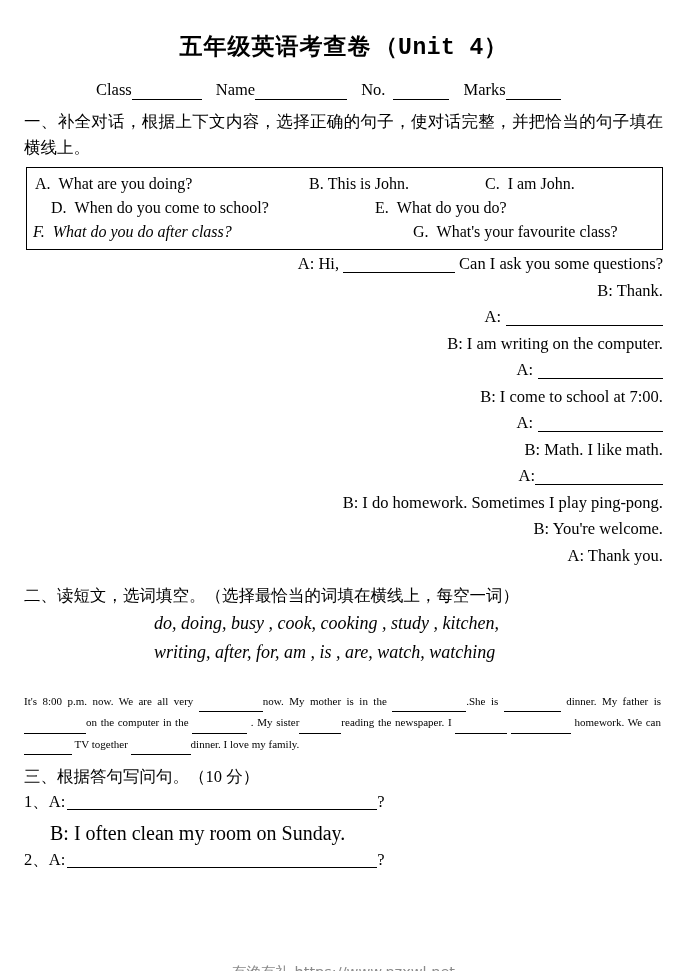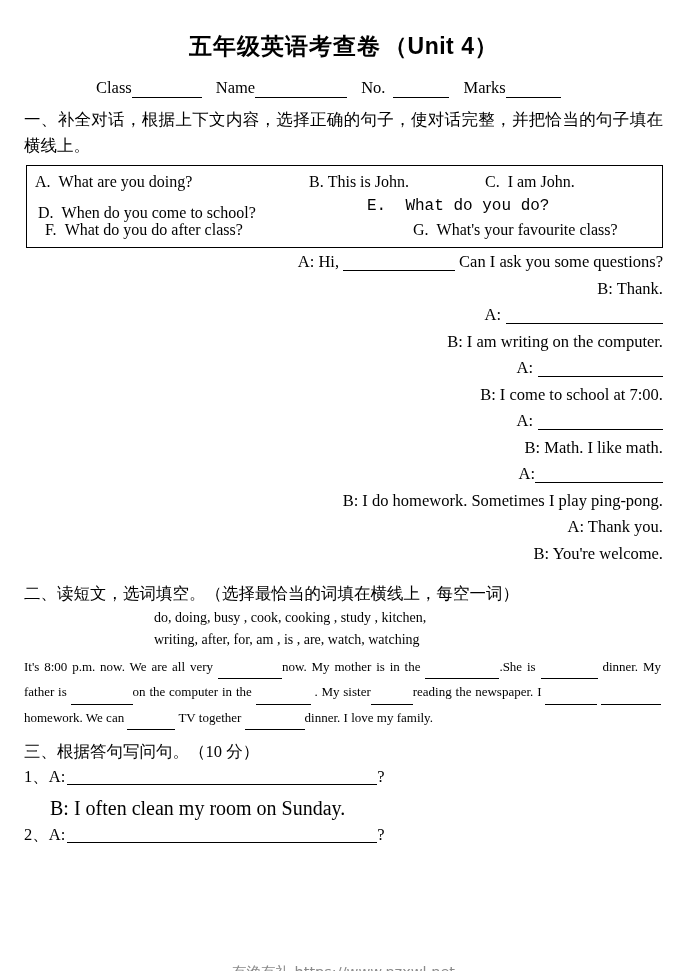--- a/index.html
+++ b/index.html
@@ -33,21 +33,21 @@
     margin-top: 33px;
     line-height: 1.2;
     white-space: nowrap;
   }
   .title .cn {
     font-family: "DejaVu Sans", "Liberation Sans", sans-serif;
     font-weight: bold;
     letter-spacing: 1px;
   }
   .title .en {
-    font-family: Liberation Sans, sans-serif;
+    font-family: Liberation Mono, monospace;
     font-weight: bold;
     margin-left: 3px;
   }
 
   
   .header-fields {
     margin-top: 16px;
     font-size: 16.5px;
     padding-left: 72px;
     white-space: nowrap;
@@ -116,33 +116,34 @@
     height: 14px;
   }
   .b1 { width: 112px; margin-left: 4px; margin-right: 4px;}
   .b2 { width: 157px; margin-left: 5px; }
   .b3 { width: 125px; margin-left: 5px; }
   .b4 { width: 125px; margin-left: 5px; }
   .b5 { width: 128px; margin-left: 0px; }
 
   
   .wordbank {
-    font-size: 14px;
+    font-size: 18px;
     line-height: 1.62;
     padding-left: 130px;
     white-space: nowrap;
+    font-style: italic;
   }
 
   
   .cloze {
-    font-size: 13px;
+    font-size: 11px;
     line-height: 1.95;
     text-align: justify;
     text-align-last: left;
-    margin-top: 2px;
+    margin-top: 24px;
     width: 637px;
   }
   .cloze .bk {
     display: inline-block;
     border-bottom: 1px solid #000;
     vertical-align: bottom;
     height: 14px;
   }
   .k1 { width: 64px; }
   .k2 { width: 74px; }
@@ -207,42 +208,42 @@
 
   <div class="sec-heading">一、补全对话，根据上下文内容，选择正确的句子，使对话完整，并把恰当的句子填在横线上。</div>
 
   <div class="options-box">
     <div class="opt-row">
       <span class="opt" style="left:8px;"><span>A.</span>&nbsp;&nbsp;<span>What are you doing?</span></span>
       <span class="opt" style="left:282px;"><span>B.</span>&nbsp;<span>This is John.</span></span>
       <span class="opt" style="left:458px;"><span>C.</span>&nbsp;&nbsp;<span>I am John.</span></span>
     </div>
     <div class="opt-row">
-      <span class="opt" style="left:11px;margin-top:7px;"><span>D.</span>&nbsp;&nbsp;<span>When do you come to school?</span></span>
-      <span class="opt" style="left:340px;font-family:Liberation Mono, monospace;"><span>E.</span>&nbsp;&nbsp;<span>What do you do?</span></span>
+      <span class="opt" style="left:24px;"><span>D.</span>&nbsp;&nbsp;<span>When do you come to school?</span></span>
+      <span class="opt" style="left:348px;"><span>E.</span>&nbsp;&nbsp;<span>What do you do?</span></span>
     </div>
     <div class="opt-row">
-      <span class="opt" style="left:18px;"><span>F.</span>&nbsp;&nbsp;<span>What do you do after class?</span></span>
+      <span class="opt" style="left:6px;font-style:italic;"><span>F.</span>&nbsp;&nbsp;<span>What do you do after class?</span></span>
       <span class="opt" style="left:386px;"><span>G.</span>&nbsp;&nbsp;<span>What's your favourite class?</span></span>
     </div>
   </div>
 
   <div class="dialogue">
     <div class="d-line"><span>A: Hi,</span><span class="blank b1"></span><span>Can I ask you some questions?</span></div>
     <div class="d-line">B: Thank.</div>
     <div class="d-line"><span>A:</span><span class="blank b2"></span></div>
     <div class="d-line">B: I am writing on the computer.</div>
     <div class="d-line"><span>A:</span><span class="blank b3"></span></div>
     <div class="d-line">B: I come to school at 7:00.</div>
     <div class="d-line"><span>A:</span><span class="blank b4"></span></div>
     <div class="d-line">B: Math. I like math.</div>
     <div class="d-line"><span>A:</span><span class="blank b5"></span></div>
     <div class="d-line">B: I do homework. Sometimes I play ping-pong.</div>
+    <div class="d-line">B: You're welcome.</div>
     <div class="d-line">A: Thank you.</div>
-    <div class="d-line">B: You're welcome.</div>
   </div>
 
   <div class="sec-heading">二、读短文，选词填空。（选择最恰当的词填在横线上，每空一词）</div>
   <div class="wordbank">do, doing, busy , cook, cooking , study , kitchen,</div>
   <div class="wordbank">writing, after, for, am , is , are, watch, watching</div>
 
   <div class="cloze">
     <span>It's 8:00 p.m. now. We are all very</span>
     <span class="bk k1"></span><span>now. My mother is in the</span>
     <span class="bk k2"></span><span>.She is</span>

